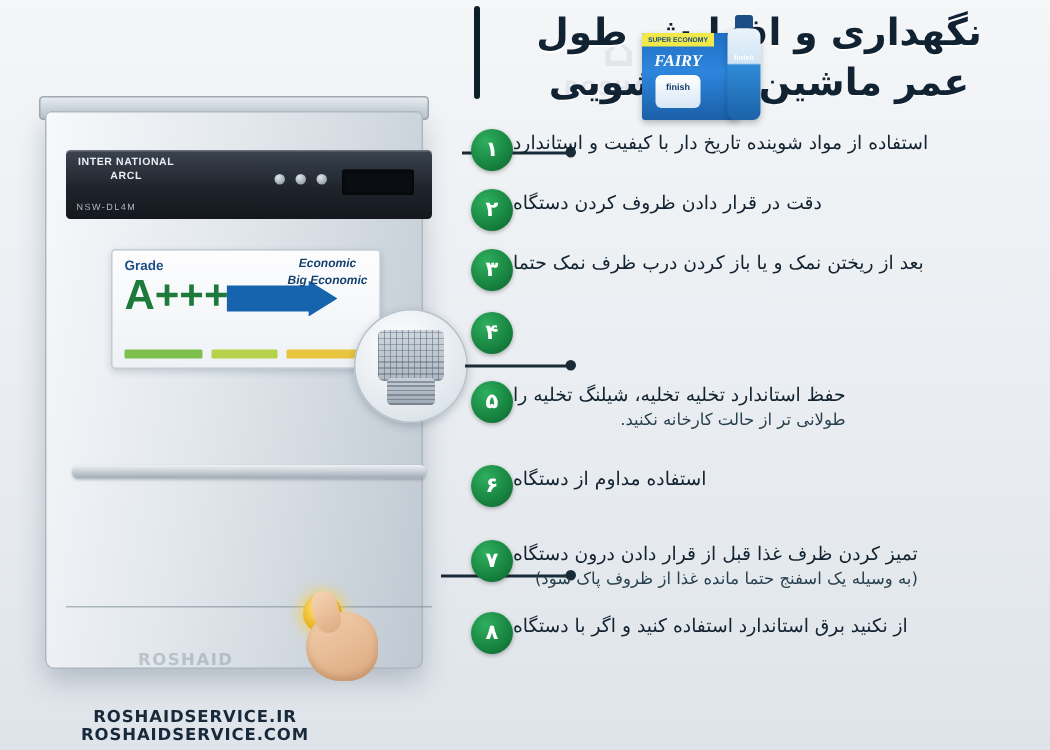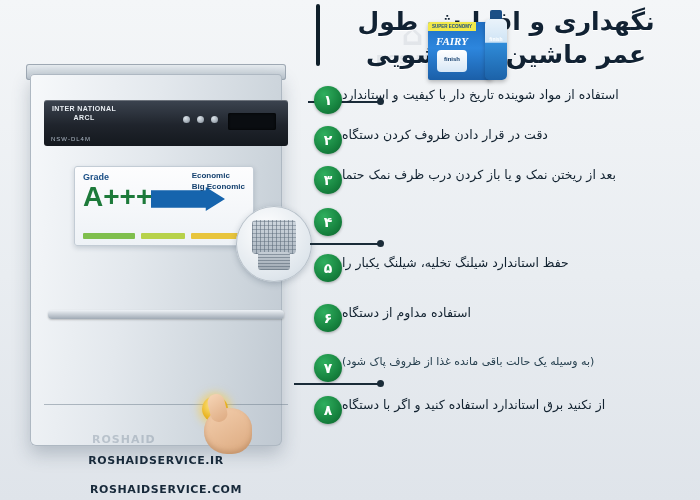--- a/index.html
+++ b/index.html
@@ -198,22 +198,24 @@
     background: #1664ad;
     clip-path: polygon(0 14%, 74% 14%, 74% 0, 100% 50%, 74% 100%, 74% 86%, 0 86%);
   }
   #sticker-economic {
     position: absolute;
     right: 8px;
     top: 4px;
     font-size: 8px;
     font-weight: bold;
     color: #14406e;
+    text-align: center;
     line-height: 1.35;
     font-family: "Liberation Sans", sans-serif;
+    font-style: italic;
   }
   #sticker-bars {
     position: absolute;
     left: 8px;
     bottom: 6px;
     width: 162px;
     height: 22px;
   }
   #sticker-bars i {
     position: absolute;
@@ -508,22 +510,22 @@
   #footer-site1, #footer-site2 {
     position: absolute;
     left: 0;
     width: 260px;
     color: #17293a;
     font-size: 11px;
     font-weight: bold;
     letter-spacing: 0.6px;
     direction: ltr;
   }
-  #footer-site1 { bottom: 33px; margin-left: 26px; }
-  #footer-site2 { bottom: 4px; padding-left: 36px; }
+  #footer-site1 { bottom: 16px; }
+  #footer-site2 { bottom: 4px; }
 </style>
 </head>
 <body>
 
 <div id="page">
 
   <div class="wm" style="top:18px; right:250px;">
     <span class="wm-mark">⌂</span>
     <span class="wm-txt">ROSHAID</span>
   </div>
@@ -649,35 +651,37 @@
       </div>
       <div class="tip-num">۳</div>
     </div>
 
     <div class="tip" style="margin-top:14px;">
       <div class="tip-num">۴</div>
     </div>
 
     <div class="tip" style="margin-top:18px;">
       <div class="tip-text">
-        <span>حفظ استاندارد شیلنگ تخلیه، شیلنگ یکبار را</span>
+        <span>حفظ استاندارد تخلیه تخلیه، شیلنگ تخلیه را</span>
+        <span class="sub">طولانی تر از حالت کارخانه نکنید.</span>
       </div>
       <div class="tip-num">۵</div>
     </div>
 
     <div class="tip" style="margin-top:22px;">
       <div class="tip-text">
         <span>استفاده مداوم از دستگاه</span>
       </div>
       <div class="tip-num">۶</div>
     </div>
 
     <div class="tip" style="margin-top:22px;">
       <div class="tip-text">
-        <span class="sub">(به وسیله یک حالت باقی مانده غذا از ظروف پاک شود)</span>
+        <span>تمیز کردن ظرف غذا قبل از قرار دادن درون دستگاه</span>
+        <span class="sub">(به وسیله یک اسفنج حتما مانده غذا از ظروف پاک شود)</span>
       </div>
       <div class="tip-num">۷</div>
     </div>
 
     <div class="tip" style="margin-top:14px;">
       <div class="tip-text">
         <span>از نکنید برق استاندارد استفاده کنید و اگر با دستگاه</span>
       </div>
       <div class="tip-num">۸</div>
     </div>

